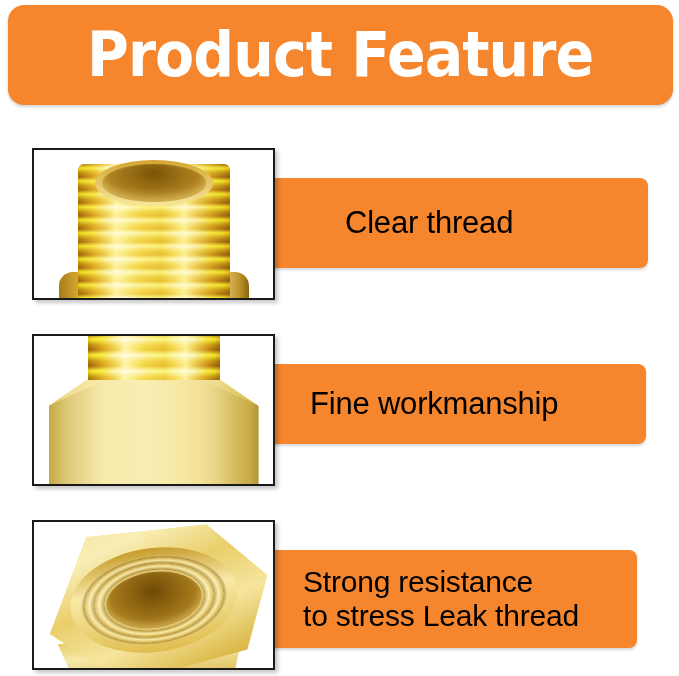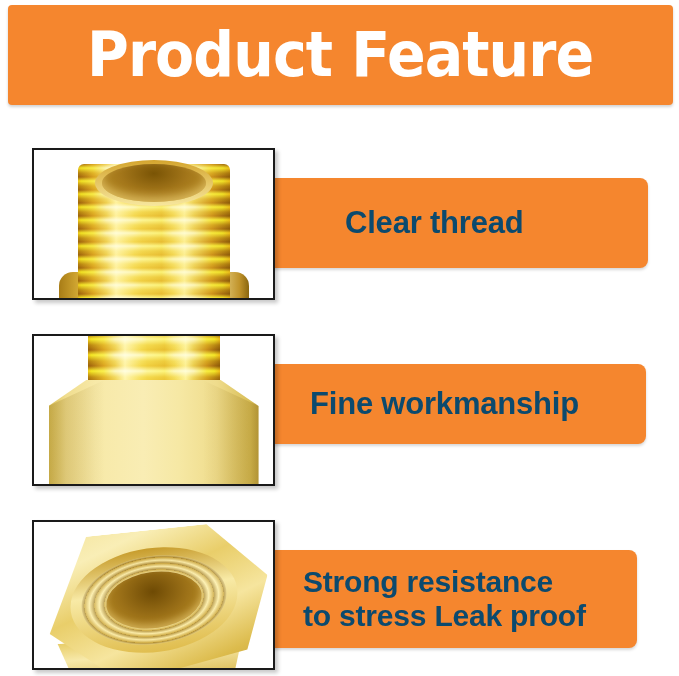--- a/index.html
+++ b/index.html
@@ -17,21 +17,21 @@
   }
 
   
   .header-banner {
     position: absolute;
     left: 8px;
     top: 5px;
     width: 665px;
     height: 100px;
     background: #F5862E;
-    border-radius: 4px;
+    border-radius: 16px;
     box-shadow: 0 2px 3px rgba(0,0,0,0.18);
     display: flex;
     align-items: center;
     justify-content: center;
     box-sizing: border-box;
   }
   .header-title {
     color: #ffffff;
     font-family: "DejaVu Sans", sans-serif;
     font-size: 62px;
@@ -61,23 +61,23 @@
     display: flex;
     align-items: center;
     box-sizing: border-box;
     z-index: 1;
   }
   #row-0 .label-bar { left: 250px; top: 38px; width: 398px; height: 90px; padding-left: 95px; }
   #row-1 .label-bar { left: 250px; top: 38px; width: 396px; height: 80px; padding-left: 60px; }
   #row-2 .label-bar { left: 250px; top: 38px; width: 387px; height: 98px; padding-left: 53px; }
 
   .label-text {
-    color: #0c4a6e;
+    color: #000000;
     font-family: "Liberation Sans", sans-serif;
-    font-weight: bold;
+    font-weight: normal;
     font-size: 31px;
     line-height: 1.12;
     letter-spacing: -0.2px;
     white-space: pre-line;
   }
   #row-2 .label-text { font-size: 30px; }
 
   
   .photo-card {
     position: absolute;
@@ -305,21 +305,21 @@
       <div class="hex-face-r"></div>
     </div>
   </div>
 
 </div>
 
 <div class="feature-row" id="row-2">
 
   <div class="label-bar">
     <div class="label-text">Strong resistance
-to stress Leak proof</div>
+to stress Leak thread</div>
   </div>
 
   <div class="photo-card">
     <div class="photo-inner">
       <div class="lying-skirt"></div>
       <div class="lying-hex"></div>
       <div class="lying-ring-outer"></div>
       <div class="lying-ring-threads"></div>
       <div class="lying-bore"></div>
     </div>

